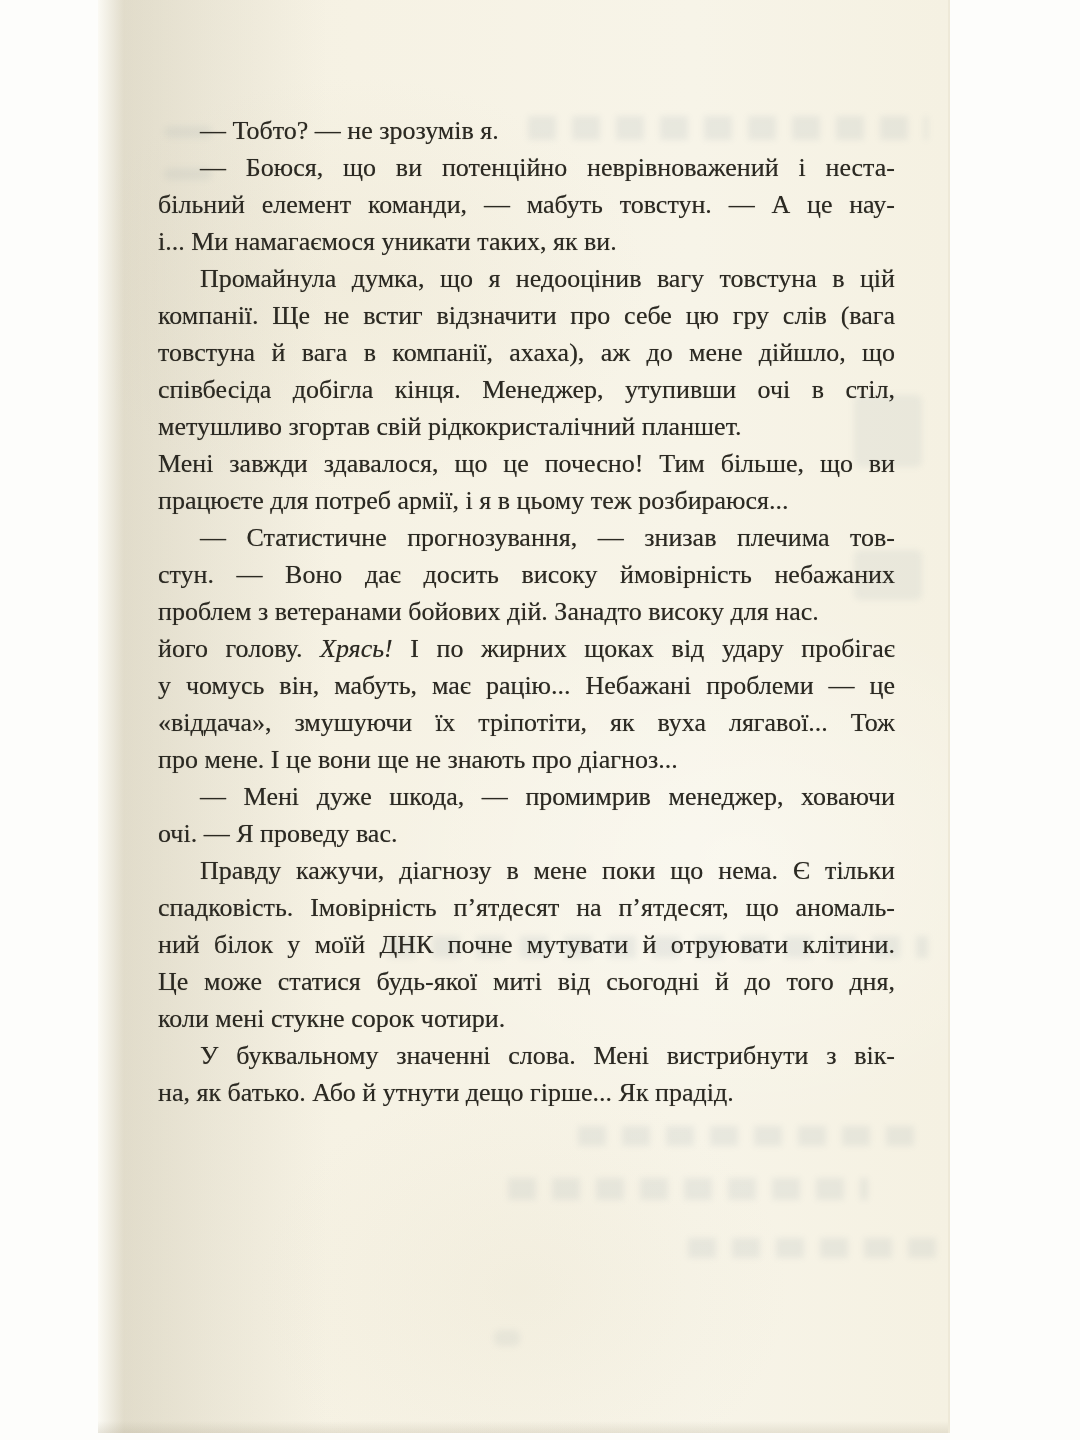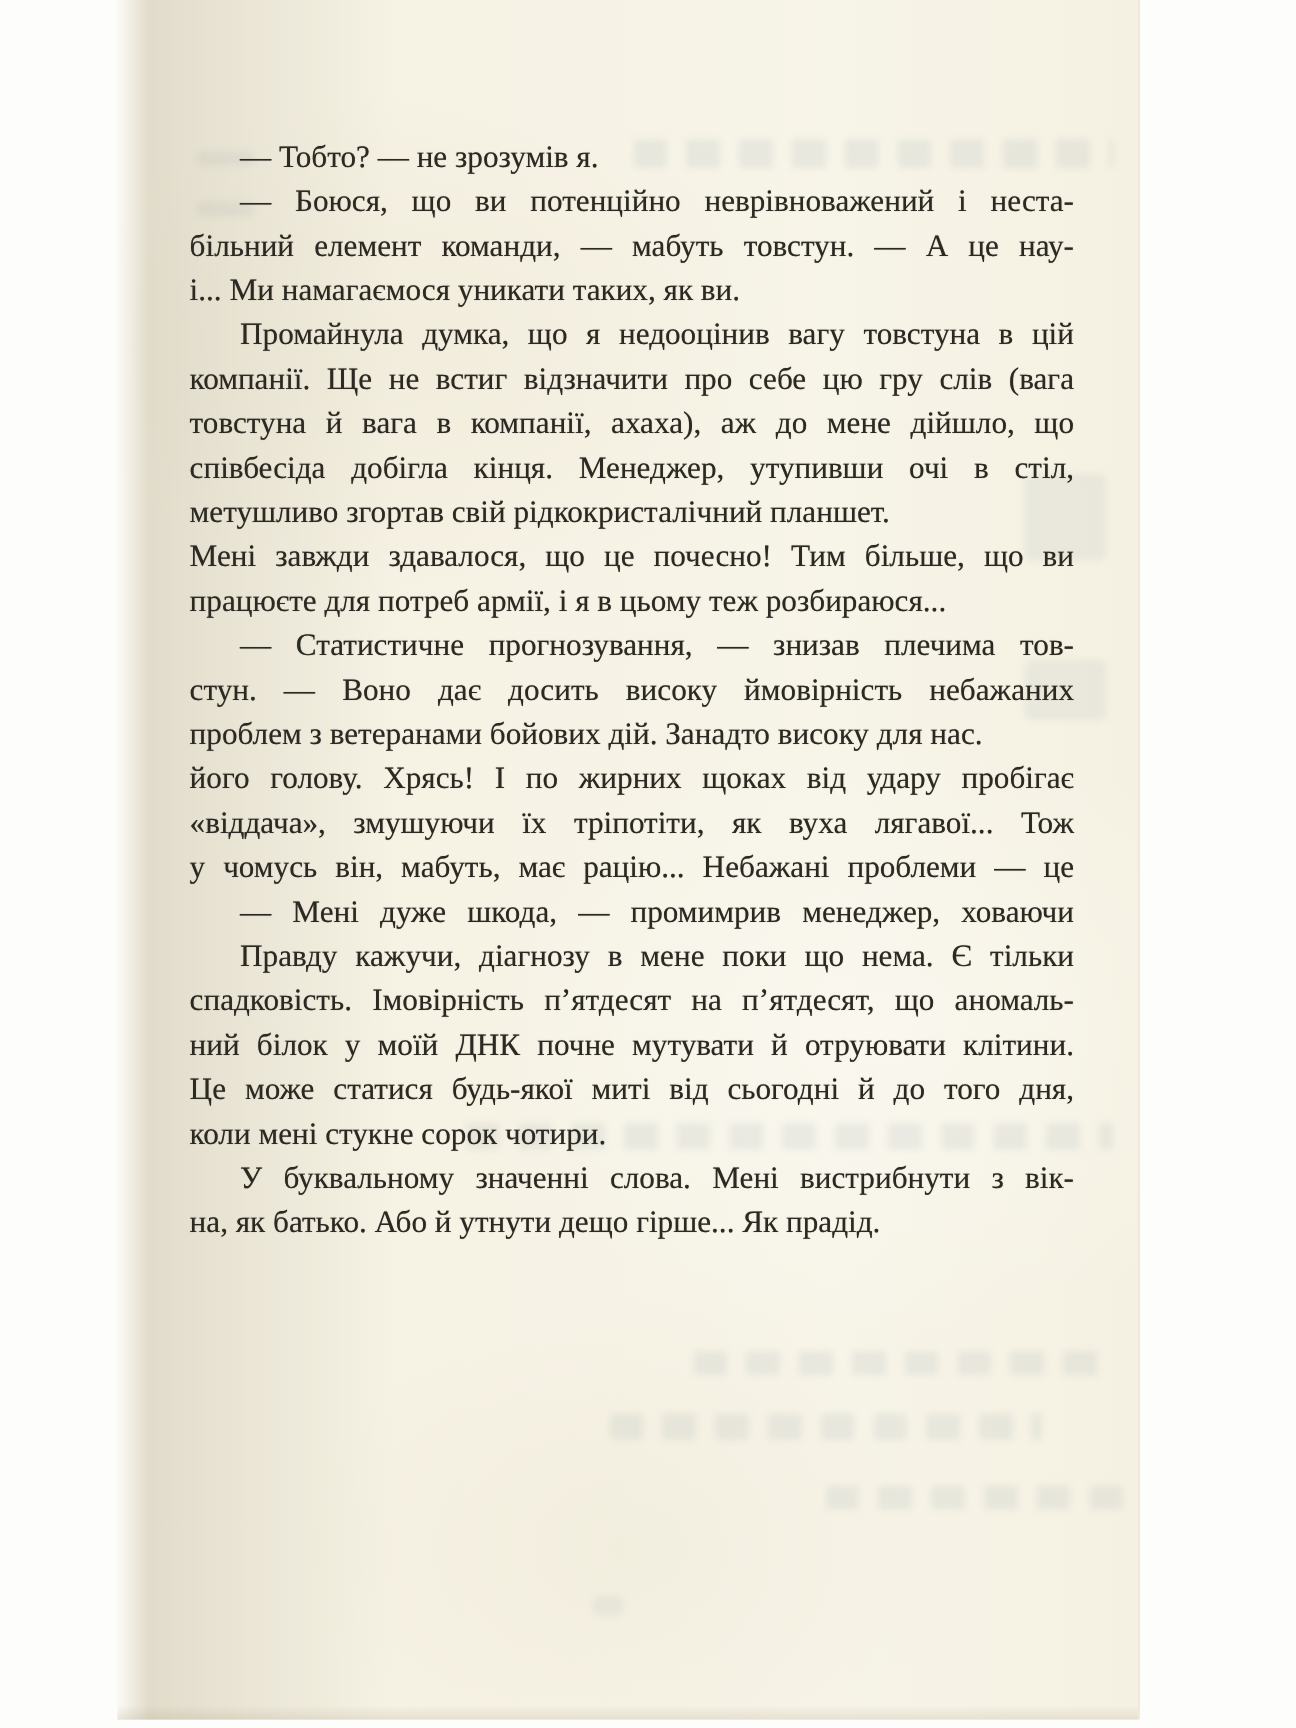--- a/index.html
+++ b/index.html
@@ -49,21 +49,21 @@
     left: 60px; top: 112px;
     width: 737px;
     font-size: 26px;
     line-height: 37px;
     color: #2b2922;
     text-shadow: 0 0 0.7px rgba(43,41,34,0.55);
   }
   .line { text-align: justify; text-align-last: justify; }
   .line.first { text-indent: 42px; }
   .line.last { text-align-last: left; }
-  .it { }
+  .it { font-style: italic; }
 
   
   .smudge {
     position: absolute;
     filter: blur(3px);
     pointer-events: none;
   }
   .smudge.words {
     background: repeating-linear-gradient(90deg,
       rgba(118,138,150,0.30) 0px, rgba(118,138,150,0.30) 28px,
@@ -116,25 +116,27 @@
           <div class="line"><span>Мені завжди здавалося, що це почесно! Тим більше, що ви</span></div>
           <div class="line last"><span>працюєте для потреб армії, і я в цьому теж розбираюся...</span></div>
         </div>
         <div>
           <div class="line first"><span>— Статистичне прогнозування, — знизав плечима тов-</span></div>
           <div class="line"><span>стун. — Воно дає досить високу ймовірність небажаних</span></div>
           <div class="line last"><span>проблем з ветеранами бойових дій. Занадто високу для нас.</span></div>
         </div>
         <div>
           <div class="line"><span>його голову. </span><span class="it">Хрясь!</span><span> І по жирних щоках від удару пробігає</span></div>
+          <div class="line"><span>у чомусь він, мабуть, має рацію... Небажані проблеми — це</span></div>
           <div class="line"><span>«віддача», змушуючи їх тріпотіти, як вуха лягавої... Тож</span></div>
-          <div class="line"><span>у чомусь він, мабуть, має рацію... Небажані проблеми — це</span></div>
+          <div class="line last"><span>про мене. І це вони ще не знають про діагноз...</span></div>
         </div>
         <div>
           <div class="line first"><span>— Мені дуже шкода, — промимрив менеджер, ховаючи</span></div>
+          <div class="line last"><span>очі. — Я проведу вас.</span></div>
         </div>
         <div>
           <div class="line first"><span>Правду кажучи, діагнозу в мене поки що нема. Є тільки</span></div>
           <div class="line"><span>спадковість. Імовірність п’ятдесят на п’ятдесят, що аномаль-</span></div>
           <div class="line"><span>ний білок у моїй ДНК почне мутувати й отруювати клітини.</span></div>
           <div class="line"><span>Це може статися будь-якої миті від сьогодні й до того дня,</span></div>
           <div class="line last"><span>коли мені стукне сорок чотири.</span></div>
         </div>
         <div>
           <div class="line first"><span>У буквальному значенні слова. Мені вистрибнути з вік-</span></div>

